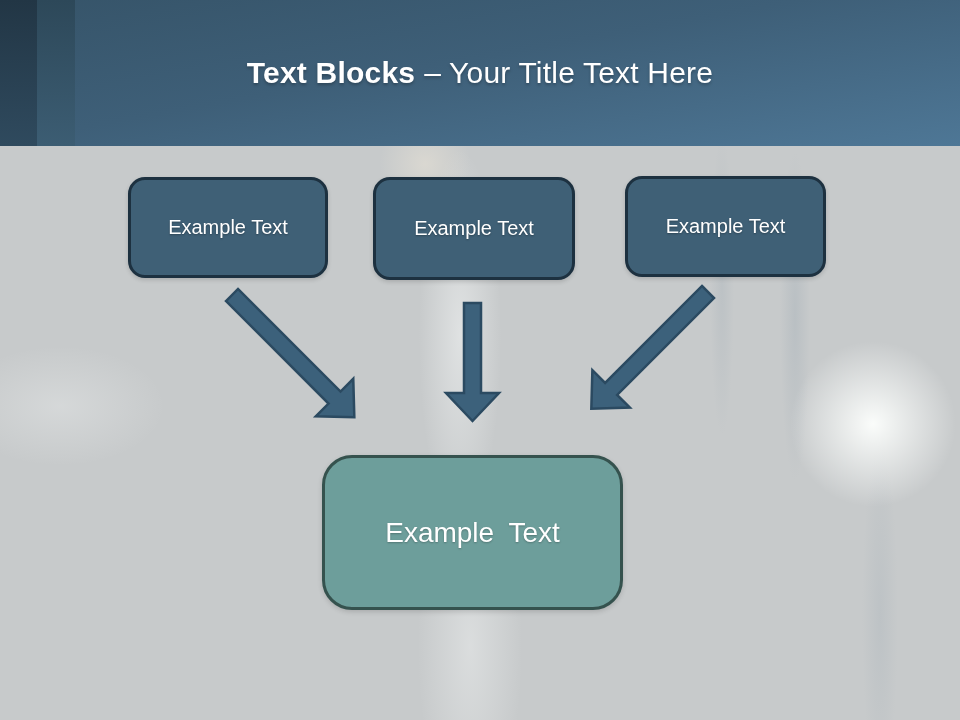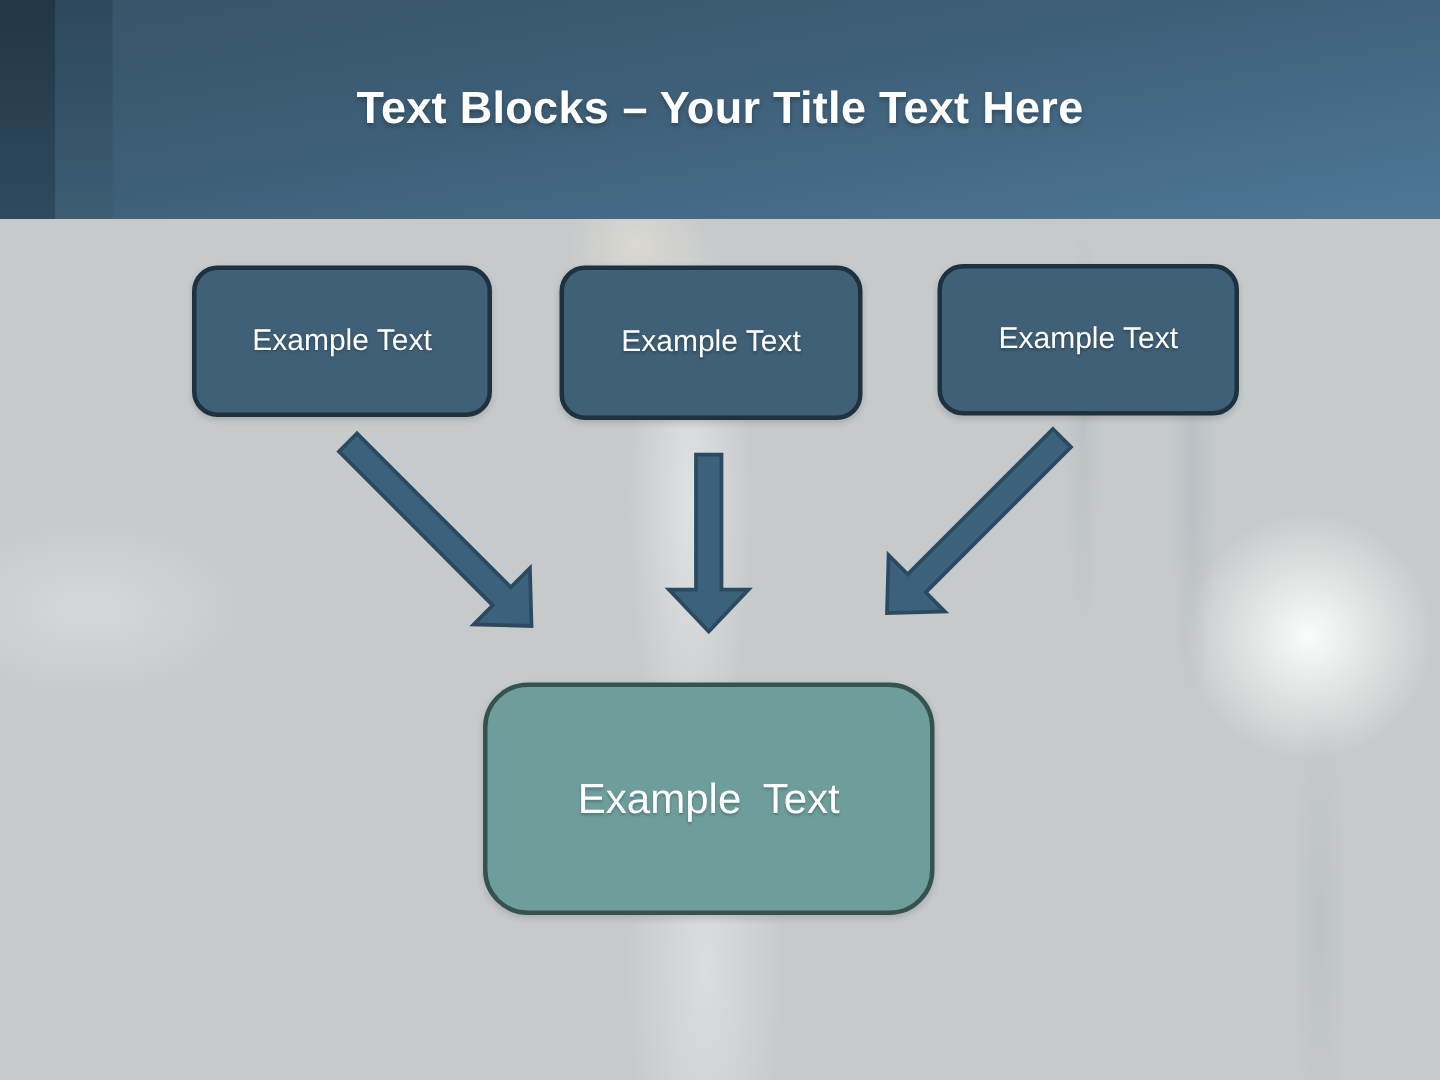--- a/index.html
+++ b/index.html
@@ -39,21 +39,21 @@
     display: flex;
     align-items: center;
     justify-content: center;
     color: #ffffff;
     font-size: 30px;
     letter-spacing: 0.2px;
     text-shadow: 0 2px 3px rgba(0,0,0,0.25);
     white-space: pre;
   }
   .title .bold { font-weight: 700; }
-  .title .rest { font-weight: 700; margin-left: 9px; }
+  .title .rest { font-weight: 400; margin-left: 9px; }
 
   
   .body-area {
     position: absolute;
     left: 0; top: 146px;
     width: 960px; height: 574px;
     background-color: #c7cacb;
     background-image:
       radial-gradient(circle 115px at 873px 278px, rgba(253,255,253,0.95), rgba(253,255,253,0) 72%),
       radial-gradient(circle 65px  at 425px 18px,  rgba(233,227,214,0.55), rgba(233,227,214,0) 70%),

